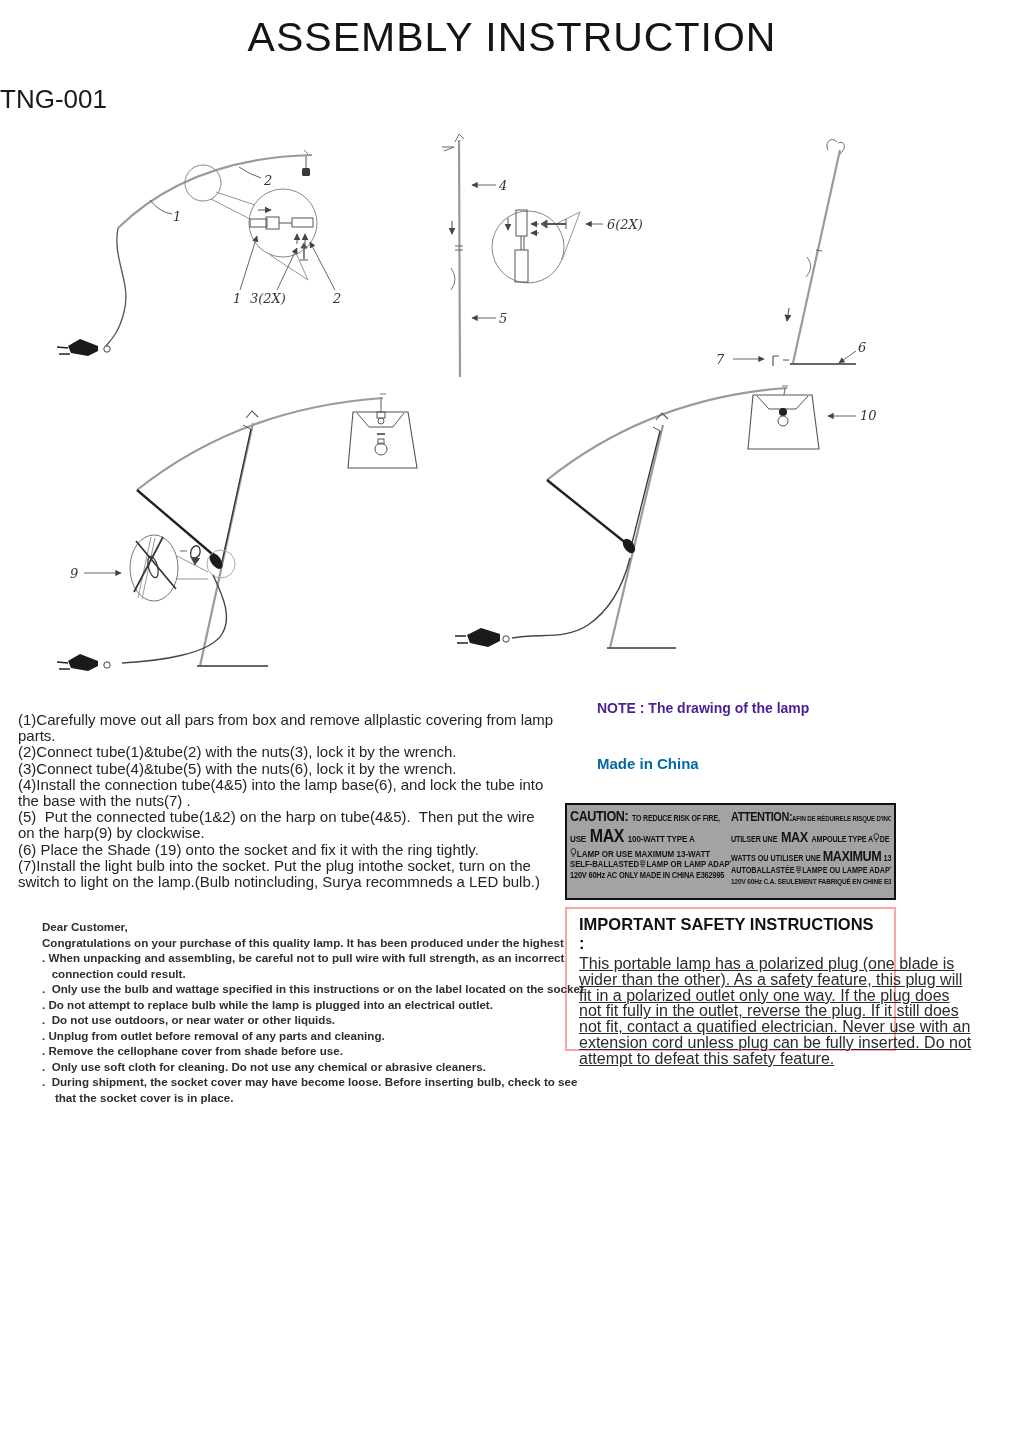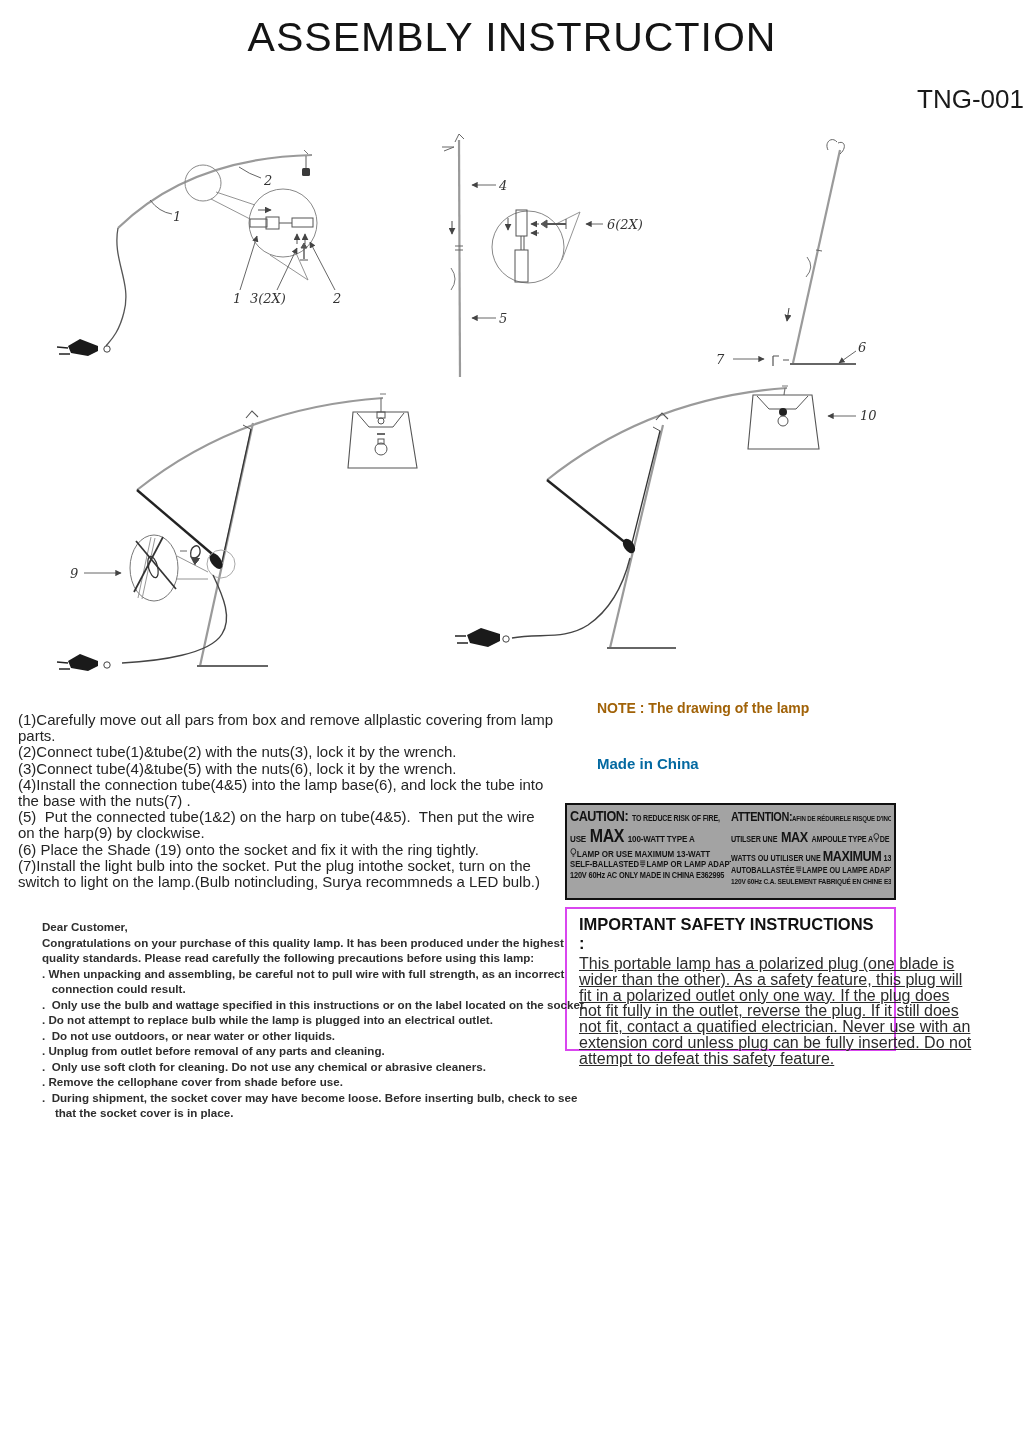--- a/index.html
+++ b/index.html
@@ -1,27 +1,27 @@
 <!DOCTYPE html>
 <html><head>
 <meta charset="utf-8">
 <style>
   html,body{margin:0;padding:0;background:#e8e8e8;}
   .page{position:relative;width:1024px;height:1448px;background:#ffffff;overflow:hidden;
         font-family:"Liberation Sans",sans-serif;color:#1c1c1c;}
   .title{position:absolute;top:14px;left:0;width:100%;text-align:center;
          font-size:41px;letter-spacing:1px;color:#141414;}
-  .model{position:absolute;top:84px;left:0;width:100%;text-align:right;
+  .model{position:absolute;top:84px;left:0;width:100%;text-align:left;
          font-size:26px;color:#1a1a1a;}
   svg text.part{font-family:"DejaVu Serif",serif;font-style:italic;font-size:13px;fill:#333;}
   .steps{position:absolute;left:18px;top:712px;width:556px;font-size:15px;
          line-height:16.2px;color:#242424;}
   .steps div{white-space:pre;}
   .note{position:absolute;left:597px;top:696px;width:290px;font-size:14px;font-weight:700;
-        color:#a16207;line-height:25px;}
+        color:#4c1d95;line-height:25px;}
   .madein{position:absolute;left:597px;top:755px;font-size:15px;font-weight:700;color:#0369a1;}
   .caution{position:absolute;left:565px;top:803px;width:331px;height:97px;border:2px solid #101010;
            box-sizing:border-box;display:flex;padding:3px 3px;background:#a3a3a3;overflow:hidden;}
   .c-col{width:50%;overflow:hidden;}
   .c-inner{transform:scaleX(0.84);transform-origin:0 0;width:119%;color:#131313;}
   .c-l1{line-height:16px;white-space:nowrap;}
   .c-big1{font-size:15px;font-weight:800;letter-spacing:-0.5px;}
   .c-s{font-size:8.4px;font-weight:700;letter-spacing:-0.2px;}
   .c-l2{line-height:19px;white-space:nowrap;}
   .c-max{font-size:19px;font-weight:800;letter-spacing:-0.5px;}
@@ -31,21 +31,21 @@
   .c-l4{font-size:9.2px;}
   .c-l5{font-size:8.8px;letter-spacing:-0.2px;}
   .fr .c-big1{font-size:13px;}
   .fr .c-s{font-size:7.3px;}
   .fr .c-max{font-size:15px;}
   .fr .c-m{font-size:8.6px;}
   .fr .c-l3{font-size:8.6px;line-height:13px;}
   .fr .c-l4{font-size:8.6px;}
   .fr .c-l5{font-size:7.8px;}
   .icon-b{display:inline-block;vertical-align:-1px;}
-  .safety{position:absolute;left:565px;top:907px;width:331px;height:144px;border:2px solid #d946ef;
+  .safety{position:absolute;left:565px;top:907px;width:331px;height:144px;border:2px solid #fca5a5;
           box-sizing:border-box;padding:6px 12px;background:#fff;}
   .safety-title{font-size:16.5px;font-weight:700;color:#111;margin-bottom:3px;}
   .safety-body div{font-size:16px;line-height:15.8px;color:#2b2b2b;white-space:pre;text-decoration:underline;}
   .customer{position:absolute;left:42px;top:907px;width:570px;font-size:11.6px;font-weight:700;
             color:#2e2e2e;line-height:15.5px;margin-top:12px;}
   .customer div{white-space:pre;}
 </style>
 </head>
 <body>
 
@@ -273,26 +273,25 @@
       <div>not fit fully in the outlet, reverse the plug. If it still does</div>
       <div>not fit, contact a quatified electrician. Never use with an</div>
       <div>extension cord unless plug can be fully inserted. Do not</div>
       <div>attempt to defeat this safety feature.</div>
     </div>
   </div>
 
   <div class="customer">
     <div>Dear Customer,</div>
     <div>Congratulations on your purchase of this quality lamp. It has been produced under the highest</div>
-    <div>quality standards. Please read carefully the following precautions before using this lamp:</div>
     <div>. When unpacking and assembling, be careful not to pull wire with full strength, as an incorrect</div>
     <div>   connection could result.</div>
     <div>.  Only use the bulb and wattage specified in this instructions or on the label located on the socket.</div>
     <div>. Do not attempt to replace bulb while the lamp is plugged into an electrical outlet.</div>
     <div>.  Do not use outdoors, or near water or other liquids.</div>
     <div>. Unplug from outlet before removal of any parts and cleaning.</div>
+    <div>. Remove the cellophane cover from shade before use.</div>
     <div>.  Only use soft cloth for cleaning. Do not use any chemical or abrasive cleaners.</div>
-    <div>. Remove the cellophane cover from shade before use.</div>
     <div>.  During shipment, the socket cover may have become loose. Before inserting bulb, check to see</div>
     <div>    that the socket cover is in place.</div>
   </div>
 
 </div>
 
 </body></html>

